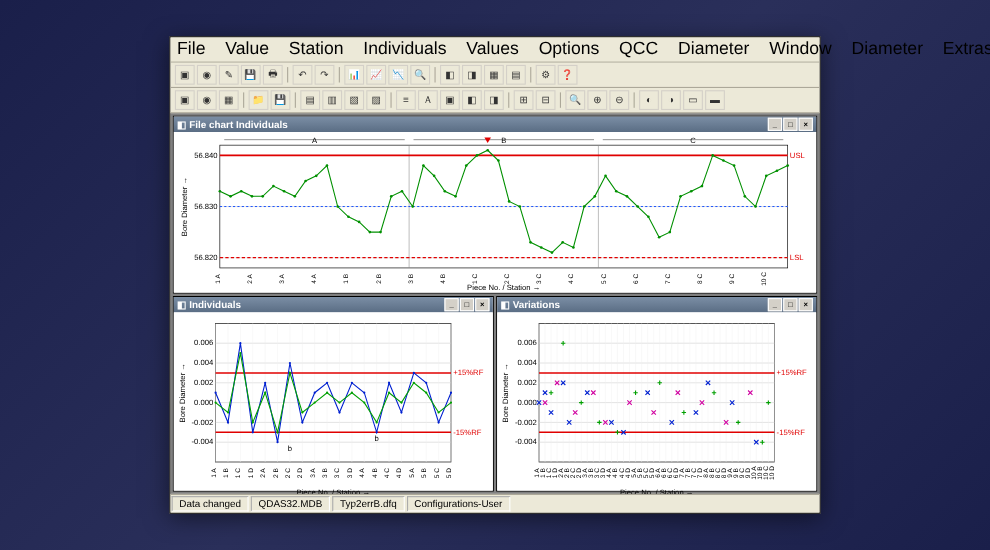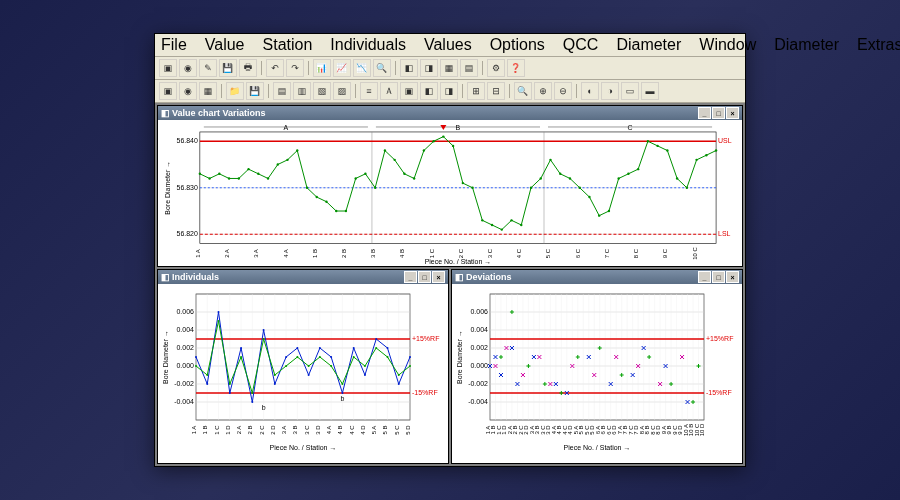--- a/index.html
+++ b/index.html
@@ -102,21 +102,21 @@
       <span class="tbtn">◐</span>
       <span class="tbtn">◑</span>
       <span class="tbtn">▭</span>
       <span class="tbtn">▬</span>
     </div>
 
   <div class="workspace">
     <div class="subwin" style="height:160px">
       <div class="subwin-title">
         <span>◧</span>&nbsp;
-        <span>Value chart Variations</span>
+        <span>File chart Individuals</span>
         <span class="spacer"></span>
         <span class="winbtn">_</span>
         <span class="winbtn">□</span>
         <span class="winbtn">×</span>
       </div>
       <div class="chart-body">
         <svg id="chartTop" viewBox="0 0 586 146" preserveAspectRatio="none">
             <rect x="42" y="12" width="518" height="112" fill="none" stroke="#000" stroke-width="0.6"></rect>
             <line x1="42" x2="560" y1="114.66666666665562" y2="114.66666666665562" class="grid"></line>
             <text x="40" y="116.66666666665562" class="yticklab">56.820</text>
@@ -331,21 +331,21 @@
               <text x="240.73684210526315" y="146" transform="rotate(-90 240.73684210526315 146)" class="xticklab">5 C</text>
               <text x="252" y="146" transform="rotate(-90 252 146)" class="xticklab">5 D</text>
               <text x="10" y="73" transform="rotate(-90 10 73)" text-anchor="middle">Bore Diameter →</text>
               <text x="145" y="166" text-anchor="middle">Piece No. / Station →</text>
             </svg>
         </div>
       </div>
       <div class="subwin">
         <div class="subwin-title">
           <span>◧</span>&nbsp;
-          <span>Deviations</span>
+          <span>Variations</span>
           <span class="spacer"></span>
           <span class="winbtn">_</span>
           <span class="winbtn">□</span>
           <span class="winbtn">×</span>
         </div>
         <div class="chart-body">
           <svg id="chartBR" viewBox="0 0 290 170" preserveAspectRatio="none">
               <rect x="38" y="10" width="214" height="126" fill="none" stroke="#000" stroke-width="0.6"></rect>
               <line x1="38" x2="252" y1="118" y2="118" class="grid"></line>
               <text x="36" y="120" class="yticklab">-0.004</text>
@@ -481,13 +481,19 @@
               <text x="246.5128205128205" y="146" transform="rotate(-90 246.5128205128205 146)" class="xticklab">10 C</text>
               <text x="252" y="146" transform="rotate(-90 252 146)" class="xticklab">10 D</text>
               <text x="10" y="73" transform="rotate(-90 10 73)" text-anchor="middle">Bore Diameter →</text>
               <text x="145" y="166" text-anchor="middle">Piece No. / Station →</text>
             </svg>
         </div>
       </div>
     </div>
   </div>
 
+  <div class="statusbar">
+    <div>Data changed</div>
+    <div>QDAS32.MDB</div>
+    <div>Typ2errB.dfq</div>
+    <div>Configurations-User</div>
+  </div>
 </div>
 
 </body></html>

